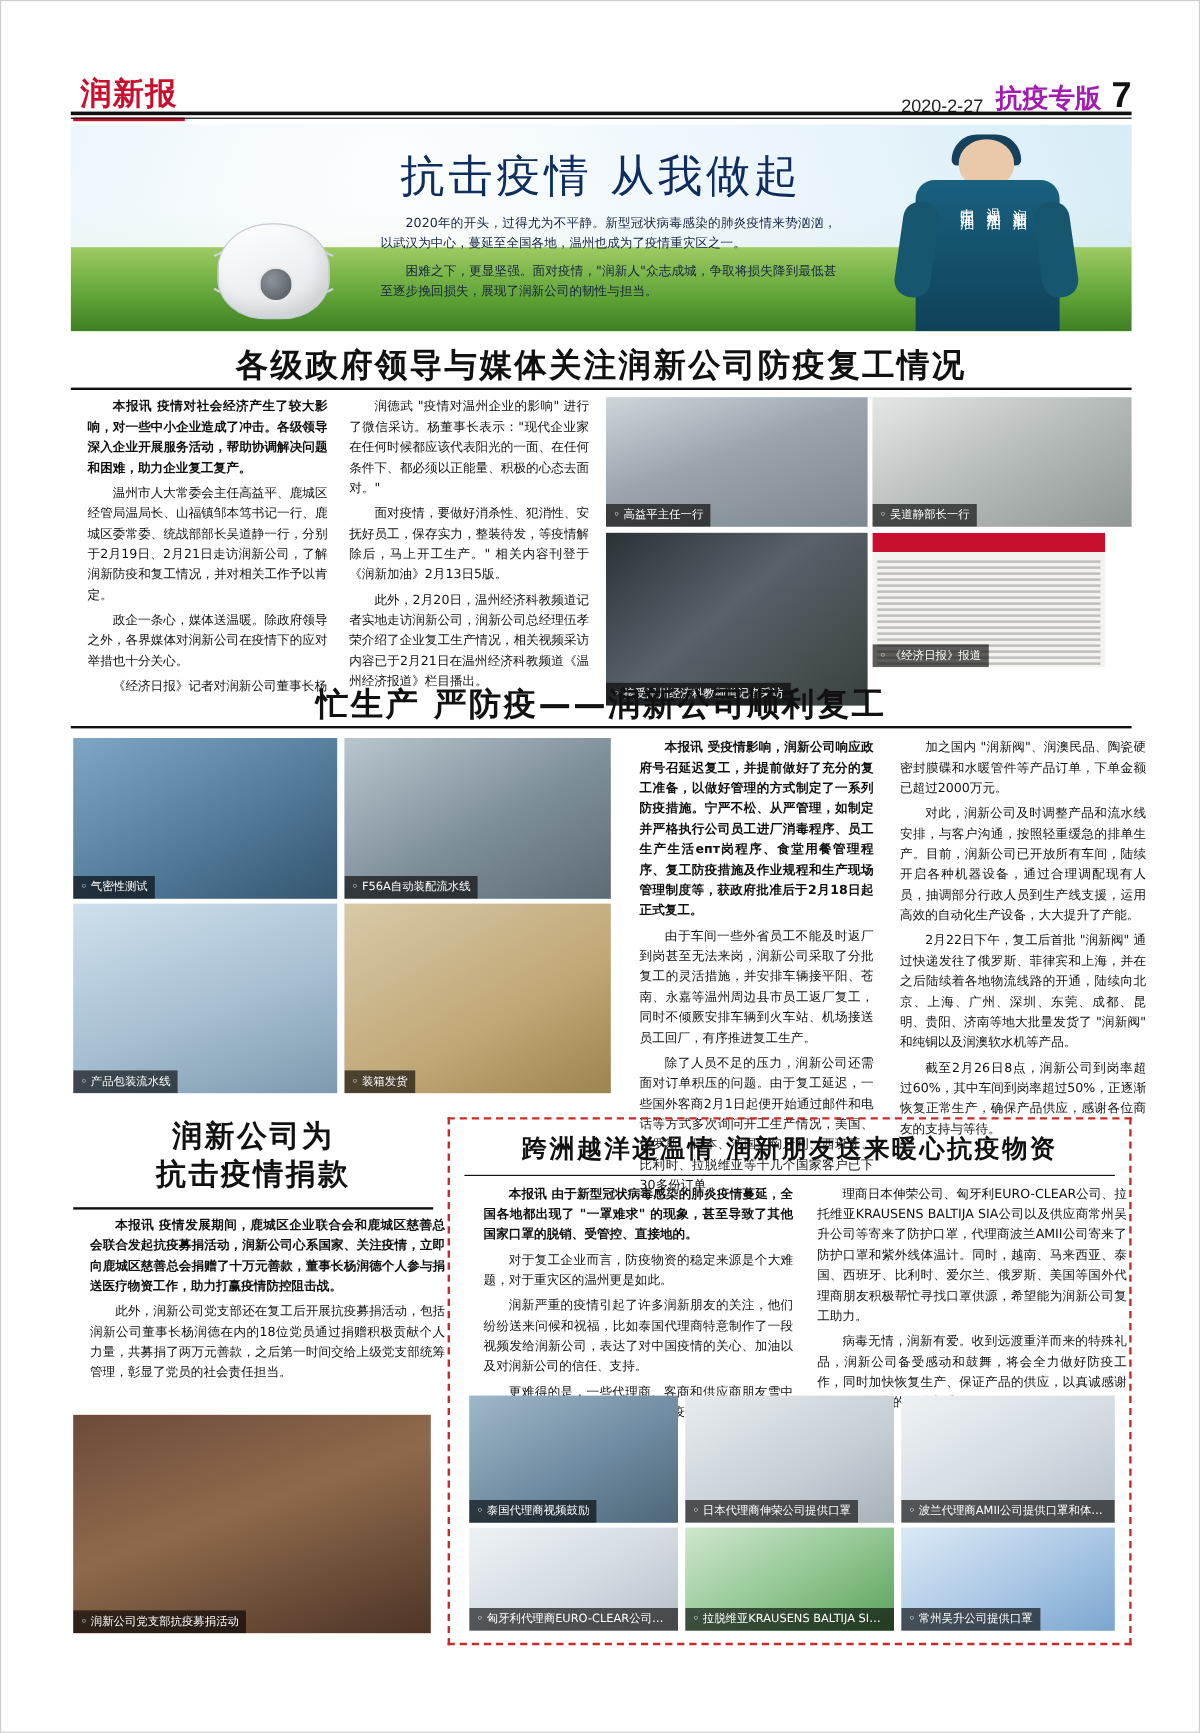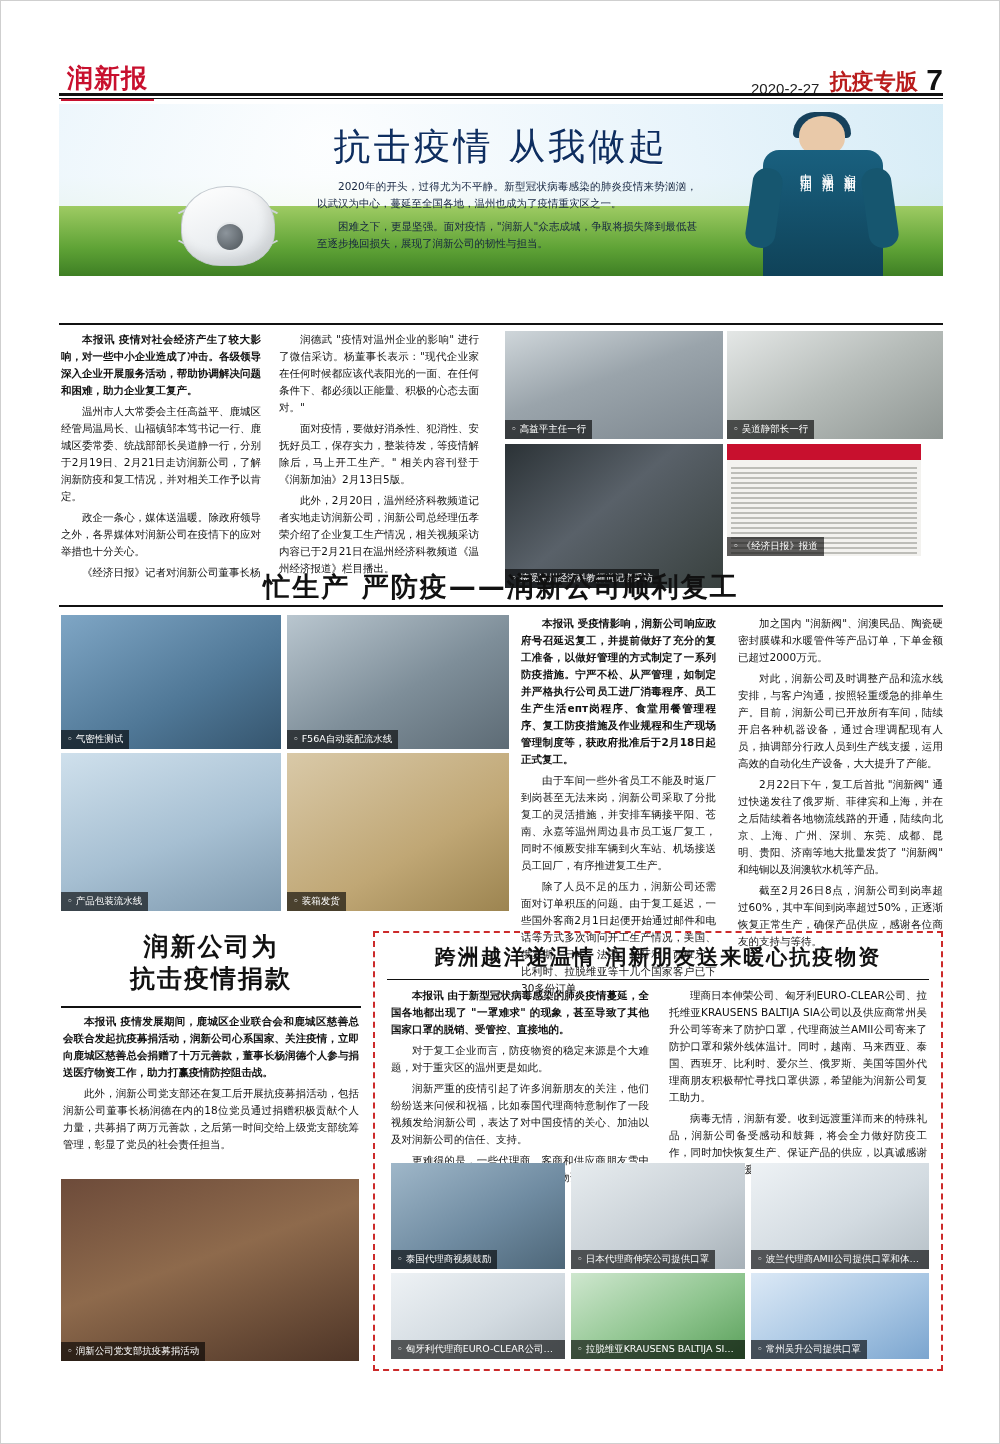--- a/index.html
+++ b/index.html
@@ -13,21 +13,21 @@
   .masthead{position:absolute;left:0;top:0;width:1000px;height:60px;}
   .mast-logo{
     position:absolute;left:60px;top:58px;font-size:26px;font-weight:bold;
     color:#c8102e;letter-spacing:1px;font-family:"DejaVu Sans",sans-serif;
     padding:2px 6px;border-bottom:3px solid #c8102e;
   }
   .mast-right{
     position:absolute;right:58px;top:62px;text-align:right;white-space:nowrap;
   }
   .mast-date{font-size:15px;color:#222;vertical-align:bottom;}
-  .mast-edition{font-size:22px;font-weight:bold;color:#b91c1c;vertical-align:bottom;margin-left:6px;font-family:Liberation Serif, serif;}
+  .mast-edition{font-size:22px;font-weight:bold;color:#a21caf;vertical-align:bottom;margin-left:6px;font-family:Liberation Serif, serif;}
   .mast-page{font-size:30px;font-weight:bold;color:#111;vertical-align:bottom;margin-left:4px;}
   .mast-rule{position:absolute;left:58px;top:92px;width:884px;height:3px;background:#111;}
   .mast-rule2{position:absolute;left:58px;top:97px;width:884px;height:1px;background:#111;}
 
   
   .hero{
     position:absolute;left:58px;top:103px;width:884px;height:172px;overflow:hidden;
     background:linear-gradient(180deg,#dfeffa 0%,#eef7fb 42%,#cfe8b4 60%,#8fc45f 100%);
   }
   .hero-grass{
@@ -88,21 +88,21 @@
   
   .headline{
     font-family:"DejaVu Sans",sans-serif;font-weight:bold;color:#111;text-align:center;
     letter-spacing:2px;
   }
 
   
   .s1-head{position:absolute;left:58px;top:285px;width:884px;font-size:27px;}
   .s1-rule{position:absolute;left:58px;top:322px;width:884px;height:2px;background:#111;}
 
-  .col{font-size:10.5px;line-height:1.62;color:#111;text-align:justify;font-family:"DejaVu Sans",sans-serif;}
+  .col{font-size:10.5px;line-height:1.62;color:#111;text-align:justify;font-family:"DejaVu Sans",sans-serif;margin-left:12px;}
   .col p{margin:0 0 4px 0;text-indent:2em;}
   .lead{font-weight:bold;}
 
   #s1c1{position:absolute;left:60px;top:330px;width:200px;}
   #s1c2{position:absolute;left:278px;top:330px;width:200px;}
 
   
   .photo{position:absolute;overflow:hidden;background:#888;}
   .cap{
     position:absolute;left:0;bottom:0;background:rgba(0,0,0,.62);color:#fff;
@@ -190,20 +190,21 @@
       <div class="doc-head"></div>
       <div class="doc-body"></div>
       <div class="doc-arm-l"></div>
       <div class="doc-arm-r"></div>
       <div class="doc-text doc-t1">中国加油</div>
       <div class="doc-text doc-t2">温州加油</div>
       <div class="doc-text doc-t3">润新加油</div>
     </div>
   </div>
 
+  <div class="headline s1-head">各级政府领导与媒体关注润新公司防疫复工情况</div>
   <div class="s1-rule"></div>
 
   <div class="col" id="s1c1">
     <p class="lead">本报讯 疫情对社会经济产生了较大影响，对一些中小企业造成了冲击。各级领导深入企业开展服务活动，帮助协调解决问题和困难，助力企业复工复产。</p>
     <p>温州市人大常委会主任高益平、鹿城区经管局温局长、山福镇邹本笃书记一行、鹿城区委常委、统战部部长吴道静一行，分别于2月19日、2月21日走访润新公司，了解润新防疫和复工情况，并对相关工作予以肯定。</p>
     <p>政企一条心，媒体送温暖。除政府领导之外，各界媒体对润新公司在疫情下的应对举措也十分关心。</p>
     <p>《经济日报》记者对润新公司董事长杨</p>
   </div>
   <div class="col" id="s1c2">
     <p>润德武 "疫情对温州企业的影响" 进行了微信采访。杨董事长表示："现代企业家在任何时候都应该代表阳光的一面、在任何条件下、都必须以正能量、积极的心态去面对。"</p>

